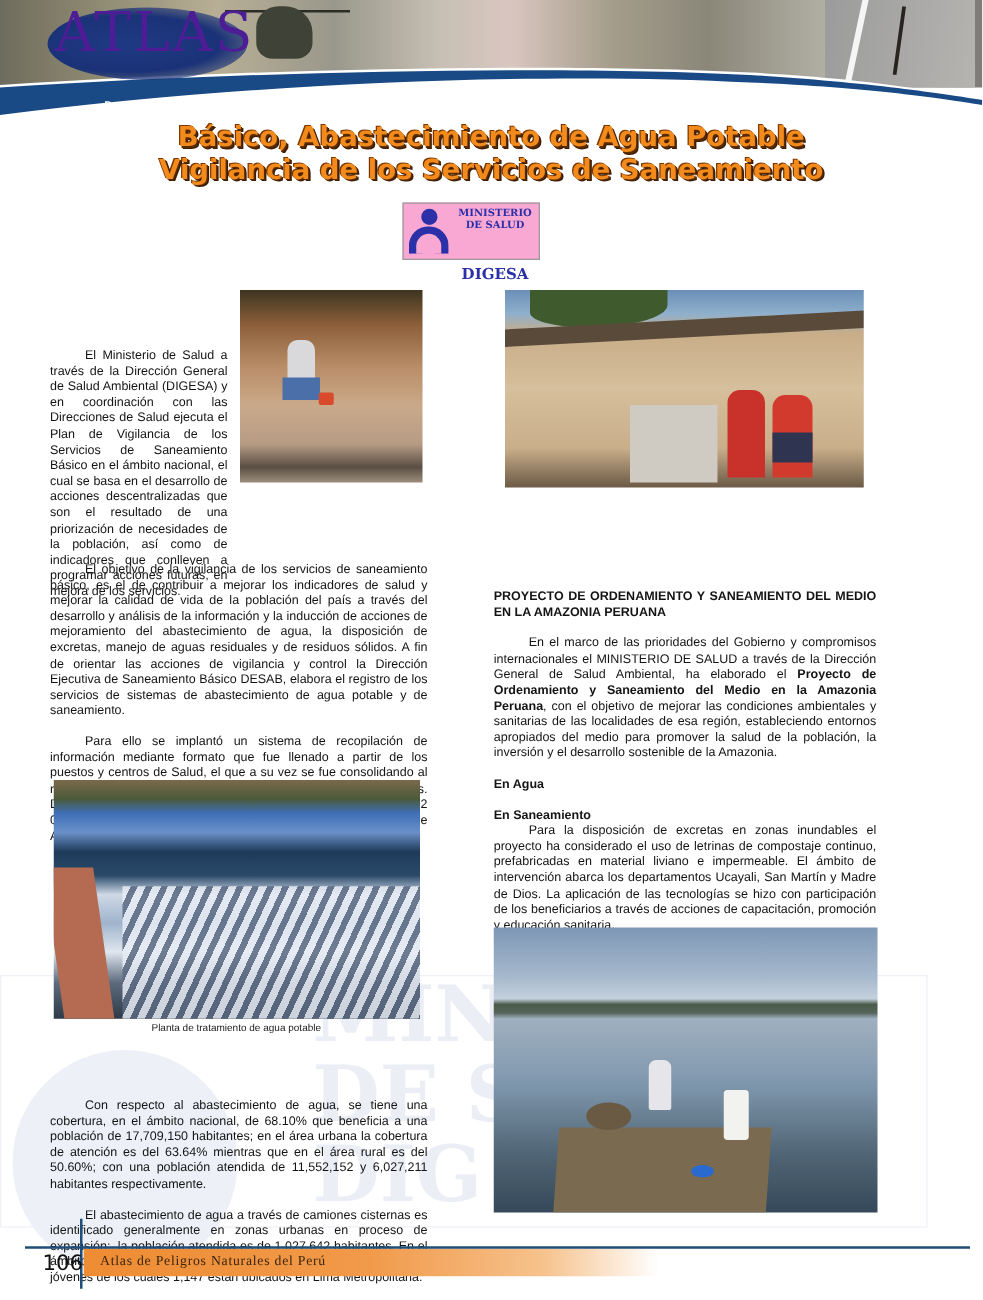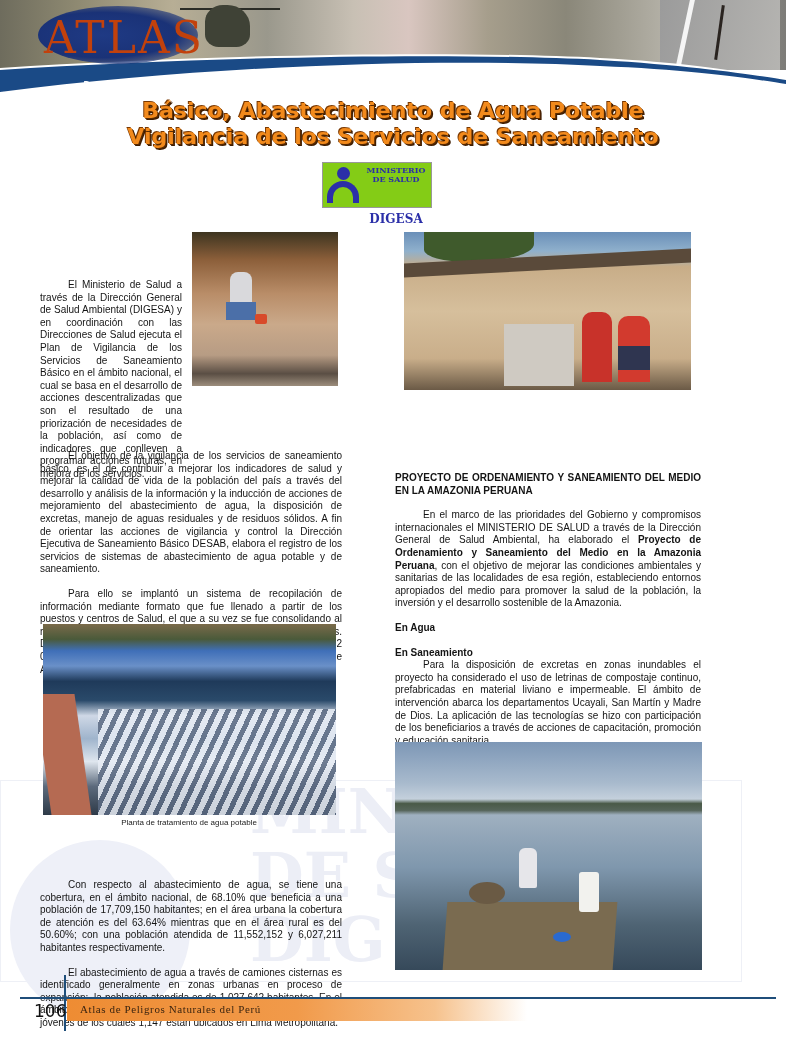--- a/index.html
+++ b/index.html
@@ -8,27 +8,27 @@
   .banner{position:absolute;left:0;top:0;width:786px;height:100px;overflow:hidden;}
   .banner .photo{position:absolute;left:0;top:0;width:786px;height:70px;
     background:linear-gradient(90deg,#6e6c5d 0%,#8f8a72 10%,#b7ae95 22%,#9a988c 34%,#c8c0b4 45%,#d9c6c0 52%,#a69e8c 62%,#8a8779 72%,#b5b2a8 85%,#7d7c78 100%);}
   .banner .heli{position:absolute;left:205px;top:5px;width:45px;height:42px;background:#3f4236;border-radius:40% 50% 30% 30%;}
   .banner .heli-rotor{position:absolute;left:180px;top:8px;width:100px;height:2px;background:#2b2d27;}
   .banner .road{position:absolute;left:660px;top:0;width:120px;height:70px;background:linear-gradient(100deg,#9b9b9b,#b5b4b1);}
   .banner .road-line{position:absolute;left:683px;top:0;width:5px;height:65px;background:#f5f5f5;transform:skewX(-12deg);}
   .banner .crack{position:absolute;left:718px;top:5px;width:3px;height:55px;background:#2a2420;transform:rotate(8deg);}
   .banner .wave{position:absolute;left:0;top:0;width:786px;height:100px;}
   .logo-oval{position:absolute;left:38px;top:6px;width:160px;height:58px;border-radius:50%;background:radial-gradient(ellipse at 40% 50%,#1f3a84 0%,#1a3277 55%,rgba(26,50,119,0.6) 75%,rgba(26,50,119,0) 100%);}
-  .logo-atlas{position:absolute;left:44px;top:14px;font-family:"DejaVu Serif",serif;font-size:44px;letter-spacing:2px;color:#c2410c;line-height:48px;}
+  .logo-atlas{position:absolute;left:44px;top:3px;font-family:"DejaVu Serif",serif;font-size:44px;letter-spacing:2px;color:#4c1d95;line-height:48px;}
   .logo-sub{position:absolute;left:80px;top:44px;width:100px;text-align:center;font-family:"Liberation Sans",sans-serif;font-size:9px;line-height:9px;color:#fff;font-weight:bold;margin-top:36px;}
   
   .title{position:absolute;left:60px;top:98px;width:666px;text-align:center;font-family:"DejaVu Sans",sans-serif;font-weight:bold;font-size:22px;line-height:26px;color:#f28a1c;
     text-shadow:1px 1px 0 #5a2a00,2px 2px 0 #3d1c00,-1px -1px 0 #7a3800;letter-spacing:0px;}
   
-  .minsa{position:absolute;left:322px;top:162px;width:108px;height:44px;border:1px solid #999;background:#84cc16;}
+  .minsa{position:absolute;left:322px;top:162px;width:108px;height:44px;border:1px solid #999;background:#f9a8d4;}
   .minsa .head{position:absolute;left:14px;top:4px;width:13px;height:13px;border-radius:50%;background:#2b2fa8;}
   .minsa .arms{position:absolute;left:4px;top:18px;width:32px;height:22px;border:6px solid #2b2fa8;border-bottom:none;border-radius:20px 20px 0 0;box-sizing:border-box;}
   .minsa .t1{position:absolute;left:41px;top:3px;font-family:"DejaVu Serif",serif;font-size:8px;font-weight:bold;color:#2b2fa8;line-height:9px;text-align:center;width:64px;}
   .minsa .t2{position:absolute;left:41px;top:27px;font-family:"DejaVu Serif",serif;font-size:12px;font-weight:bold;color:#2b2fa8;text-align:center;width:64px;margin-top:22px;}
   
   .wm-circle{position:absolute;left:10px;top:840px;width:180px;height:180px;border-radius:50%;background:#eef0f8;}
   .wm-text{position:absolute;left:250px;top:780px;font-family:"DejaVu Serif",serif;font-size:62px;line-height:64px;color:#eceef6;font-weight:bold;}
   .wm-frame{position:absolute;left:0;top:780px;width:740px;height:200px;border:1px solid #eef0f6;}
   
   .txt{position:absolute;font-family:"Liberation Sans",sans-serif;font-size:10px;line-height:12.6px;text-align:justify;color:#141414;margin-top:45px;}

